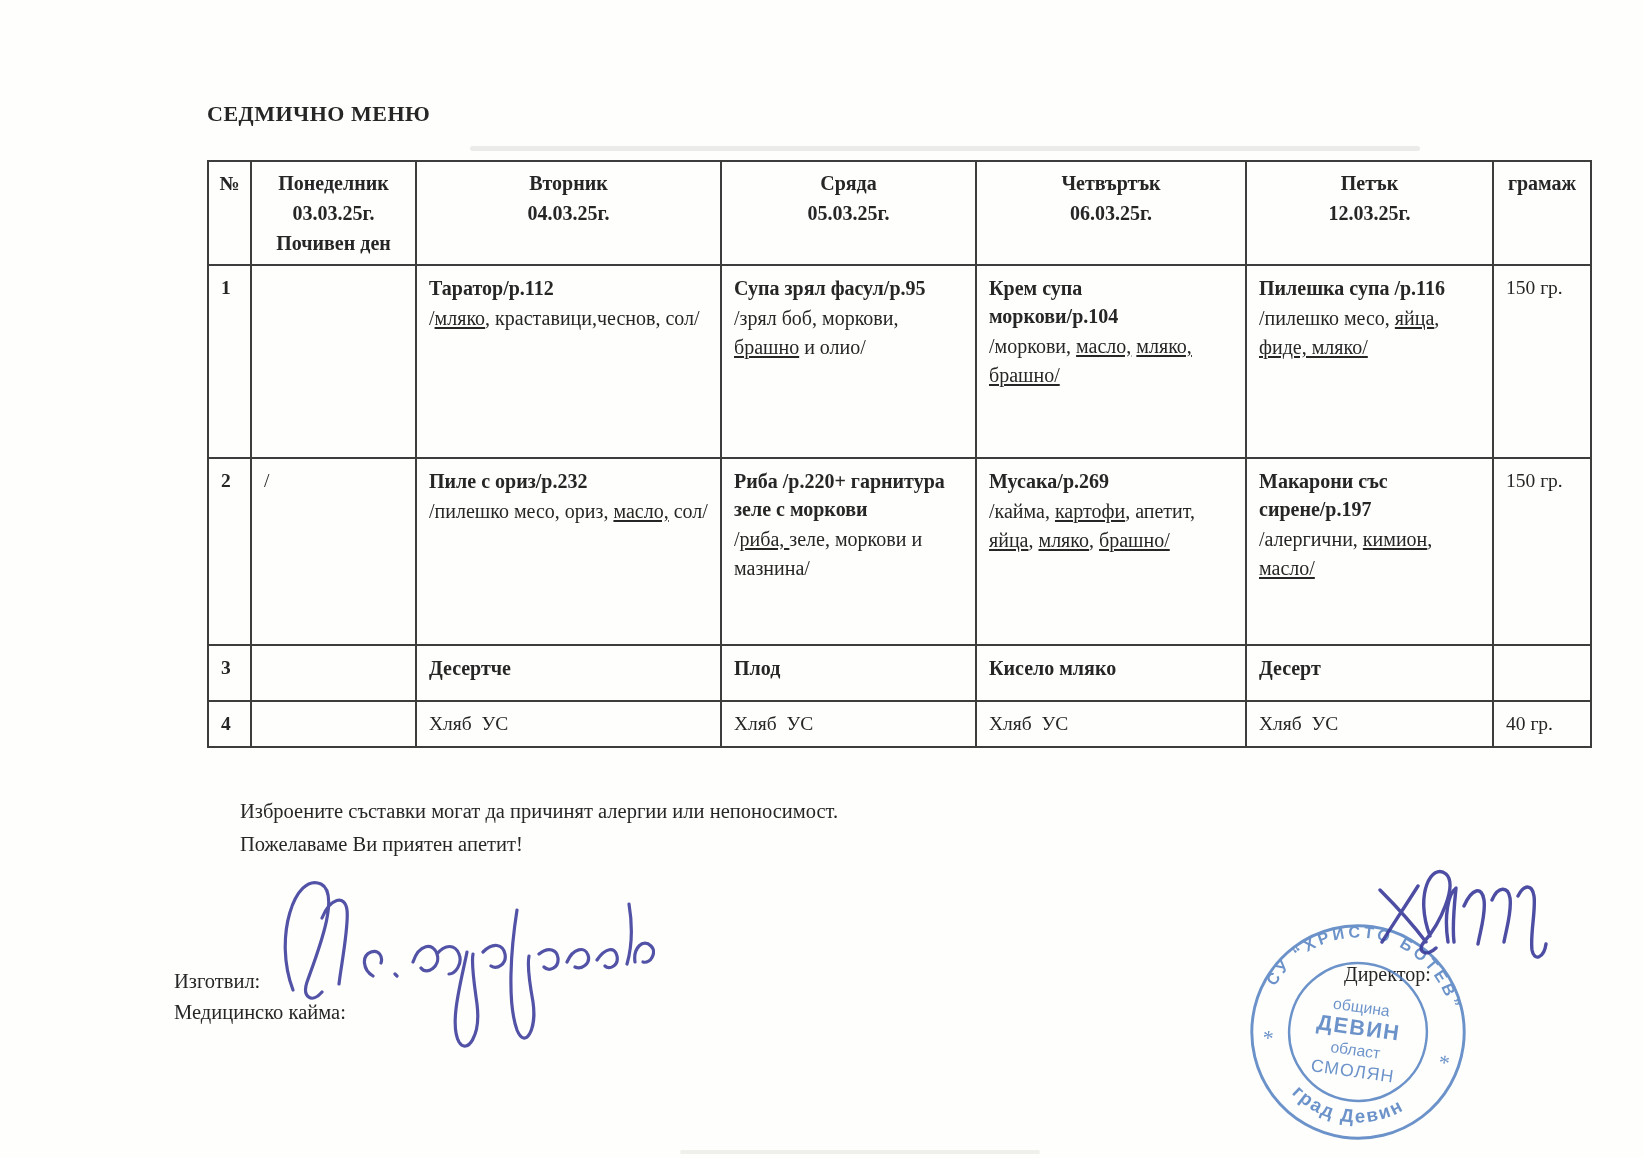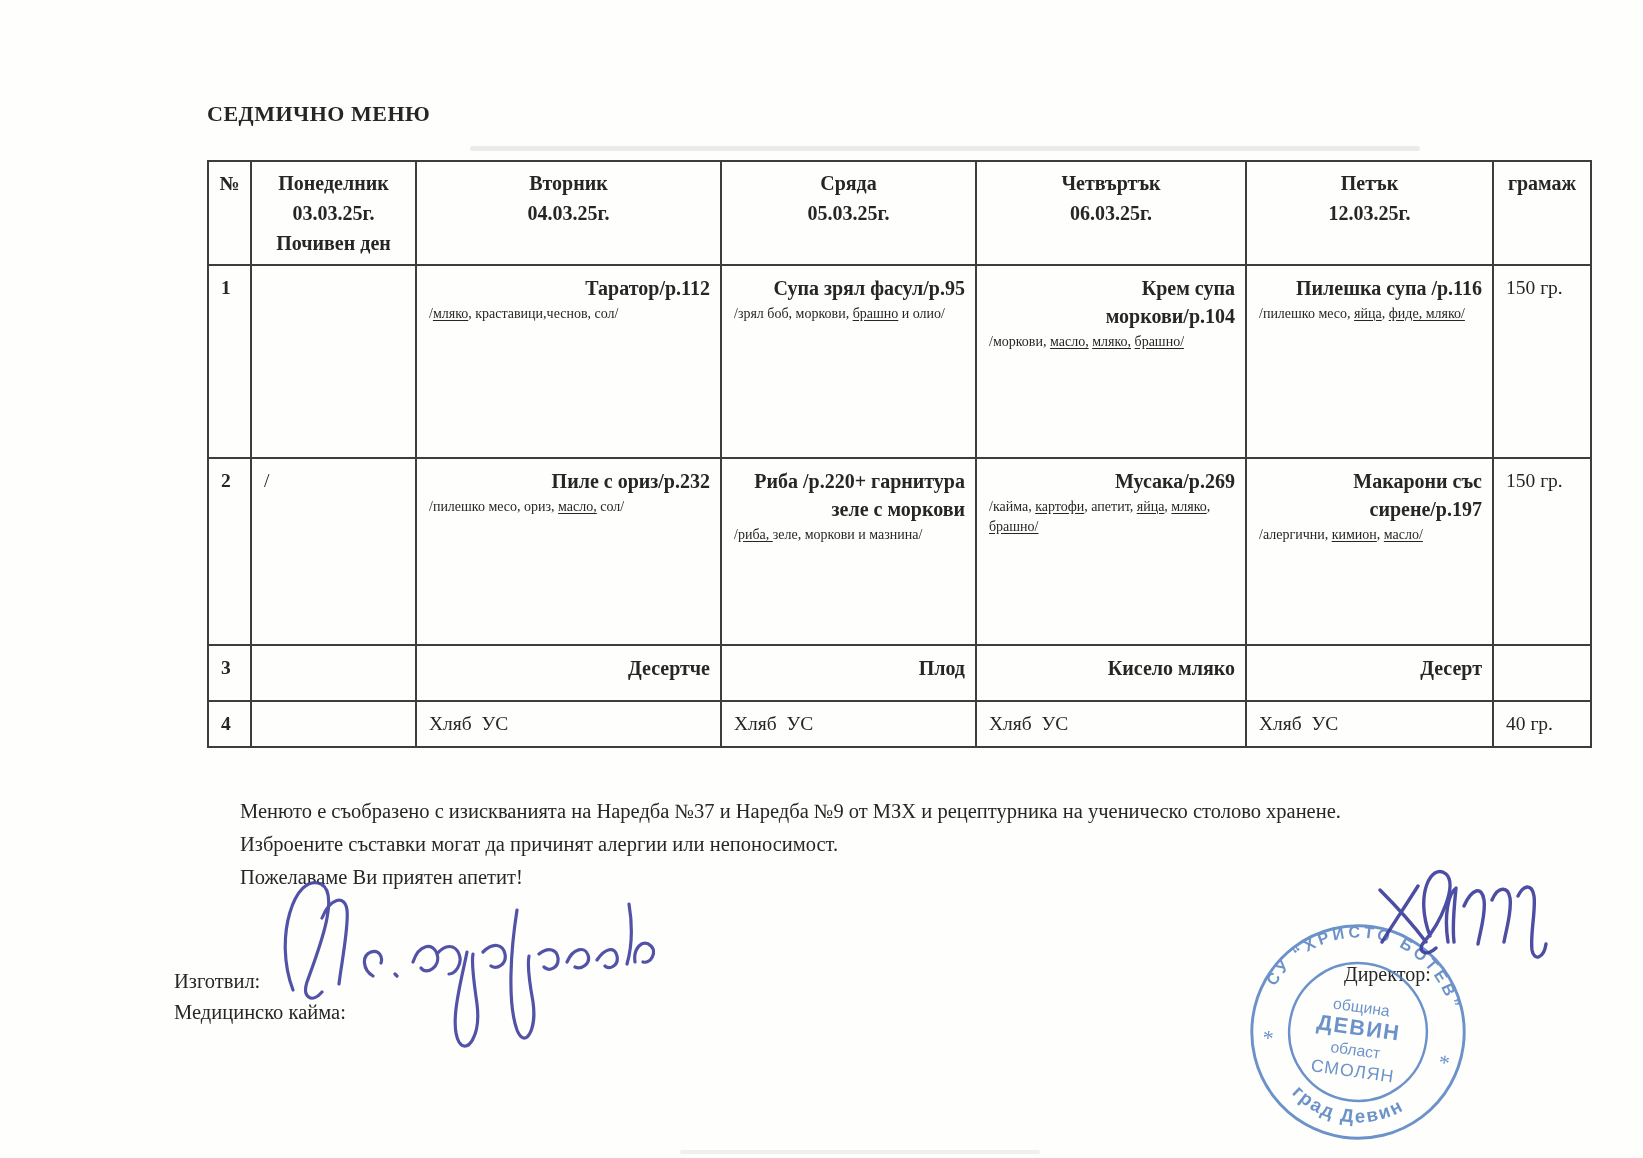--- a/index.html
+++ b/index.html
@@ -25,22 +25,22 @@
     font-size:20px;font-weight:bold;text-align:center;
     padding:6px 4px;line-height:1.5;
   }
   table.menu td{padding:8px 10px 8px 12px;font-size:19.5px;line-height:1.45;}
   td.num{font-weight:bold;font-size:19px;}
   tr.h-row{height:100px;}
   tr.r1{height:193px;}
   tr.r2{height:187px;}
   tr.r3{height:56px;}
   tr.r4{height:42px;}
-  .dish-title{font-weight:bold;font-size:20px;line-height:1.4;text-align:right;}
-  .dish-desc{font-size:14px;line-height:1.45;margin-top:2px;}
+  .dish-title{font-weight:bold;font-size:20px;line-height:1.4;}
+  .dish-desc{font-size:20px;line-height:1.45;margin-top:2px;}
   .u{text-decoration:underline;text-underline-offset:2px;}
   .plain{white-space:pre-wrap;}
   
   .notes{
     position:absolute;left:183px;top:795px;width:1378px;
     font-size:20.5px;line-height:33px;
   }
   .notes p{margin:0;text-indent:57px;}
   
   .footer-left{
@@ -156,21 +156,20 @@
       <td class="plain">Хляб  УС</td>
       <td class="plain">Хляб  УС</td>
       <td class="plain">Хляб  УС</td>
       <td class="plain">Хляб  УС</td>
       <td class="plain">40 гр.</td>
     </tr>
   </tbody>
 </table>
 
 <div class="notes">
-  <p>Менюто е съобразено с изискванията на Наредба №37 и Наредба №9 от МЗХ и рецептурника на ученическо столово хранене.</p>
   <p>Изброените съставки могат да причинят алергии или непоносимост.</p>
   <p>Пожелаваме Ви приятен апетит!</p>
 </div>
 
 <div class="footer-left">
   <div>Изготвил:</div>
   <div>Медицинско кайма:</div>
 </div>
 
 <div class="director-label">Директор:</div>

